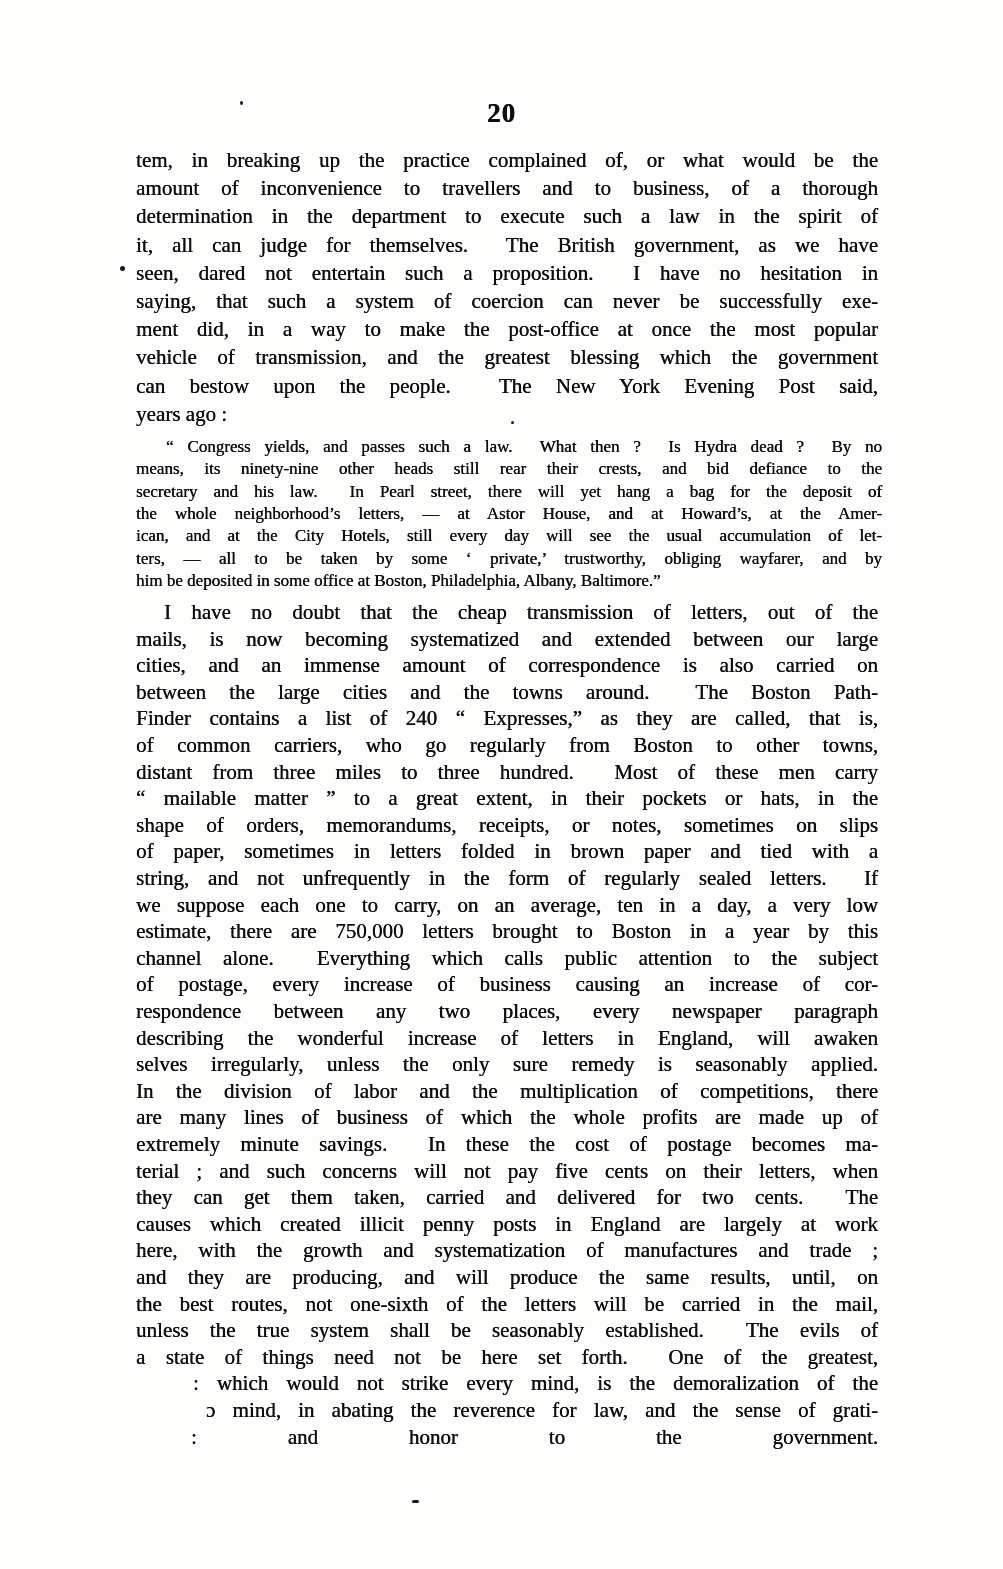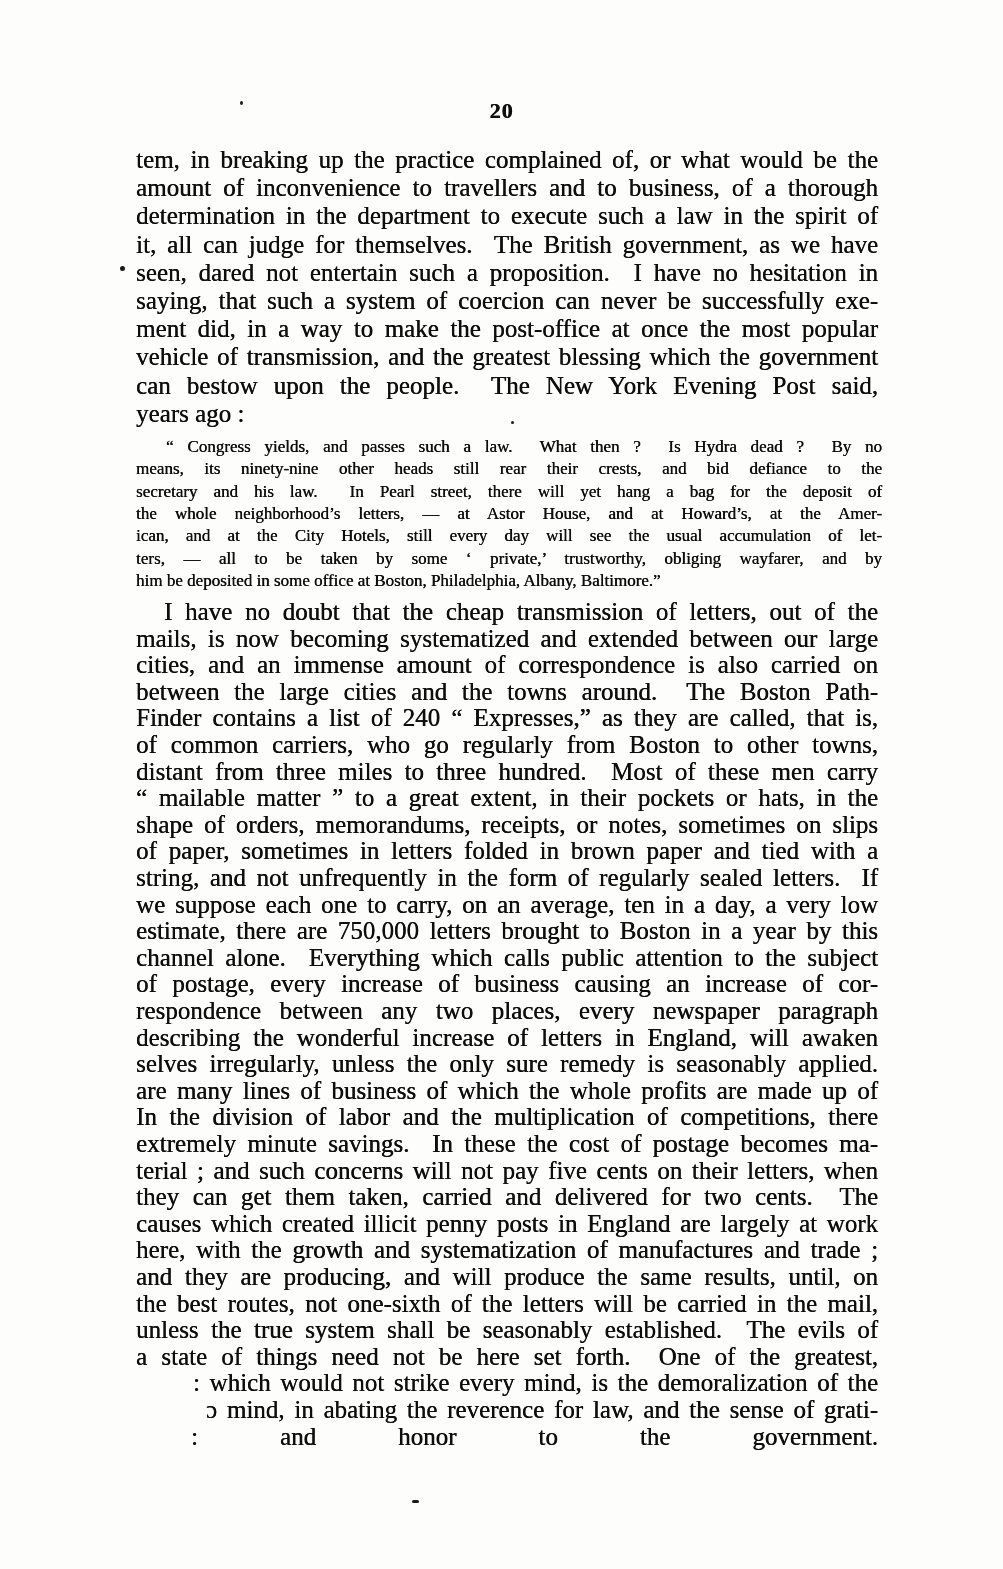--- a/index.html
+++ b/index.html
@@ -16,39 +16,39 @@
     background: #fdfdfc;
     color: #0e0e0e;
     overflow: hidden;
   }
   .page-number {
     position: absolute;
     top: 98px;
     left: 0;
     width: 1003px;
     text-align: center;
-    font-size: 22px;
+    font-size: 27px;
     font-weight: 700;
     letter-spacing: 1px;
     text-shadow: 0.4px 0 0 currentColor;
   }
   .text-block {
     position: absolute;
     left: 136px;
     top: 146px;
     width: 742px;
   }
   .line {
     text-align: justify;
     text-align-last: justify;
     text-shadow: 0.35px 0 0 currentColor;
     white-space: normal;
   }
   .para {
-    font-size: 25px;
+    font-size: 21px;
   }
   .para1 .line { line-height: 28.2px; }
   .para1 .line:last-child { text-align-last: left; }
 
   .quote {
     margin-top: 8px;
     font-size: 17px;
     width: 746px;
   }
   .quote .line { line-height: 22.3px; font-family: Liberation Serif, serif; }
@@ -123,22 +123,22 @@
         <div class="line">shape of orders, memorandums, receipts, or notes, sometimes on slips</div>
         <div class="line">of paper, sometimes in letters folded in brown paper and tied with a</div>
         <div class="line">string, and not unfrequently in the form of regularly sealed letters.&nbsp; If</div>
         <div class="line">we suppose each one to carry, on an average, ten in a day, a very low</div>
         <div class="line">estimate, there are 750,000 letters brought to Boston in a year by this</div>
         <div class="line">channel alone.&nbsp; Everything which calls public attention to the subject</div>
         <div class="line">of postage, every increase of business causing an increase of cor-</div>
         <div class="line">respondence between any two places, every newspaper paragraph</div>
         <div class="line">describing the wonderful increase of letters in England, will awaken</div>
         <div class="line">selves irregularly, unless the only sure remedy is seasonably applied.</div>
+        <div class="line">In the division of labor and the multiplication of competitions, there</div>
         <div class="line">are many lines of business of which the whole profits are made up of</div>
-        <div class="line">In the division of labor and the multiplication of competitions, there</div>
         <div class="line">extremely minute savings.&nbsp; In these the cost of postage becomes ma-</div>
         <div class="line">terial ; and such concerns will not pay five cents on their letters, when</div>
         <div class="line">they can get them taken, carried and delivered for two cents.&nbsp; The</div>
         <div class="line">causes which created illicit penny posts in England are largely at work</div>
         <div class="line">here, with the growth and systematization of manufactures and trade ;</div>
         <div class="line">and they are producing, and will produce the same results, until, on</div>
         <div class="line">the best routes, not one-sixth of the letters will be carried in the mail,</div>
         <div class="line">unless the true system shall be seasonably established.&nbsp; The evils of</div>
         <div class="line">a state of things need not be here set forth.&nbsp; One of the greatest,</div>
         <div class="line">: which would not strike every mind, is the demoralization of the</div>

